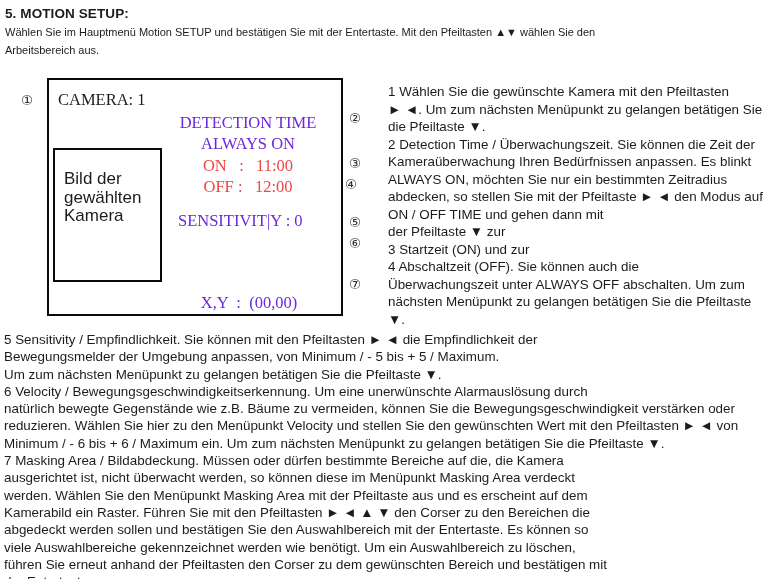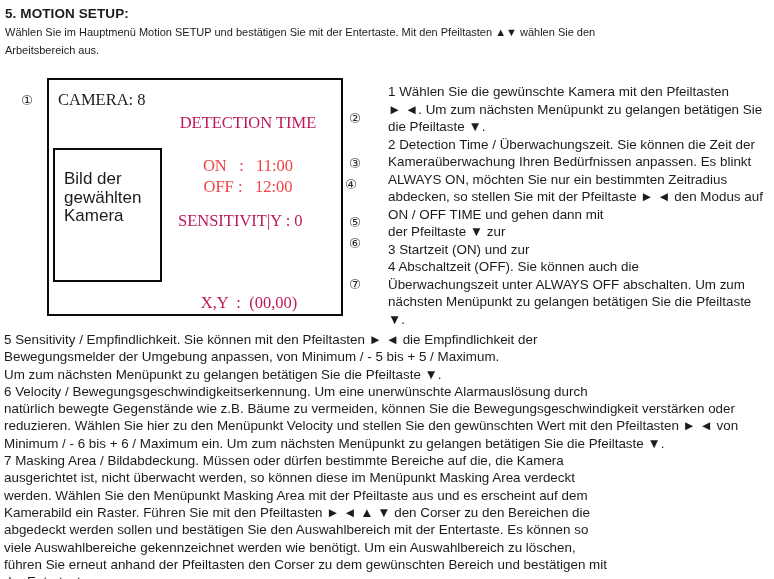--- a/index.html
+++ b/index.html
@@ -11,21 +11,21 @@
   .abs{position:absolute;}
   .pre{white-space:pre-line;}
   .heading{left:5px;top:6px;font-size:13.5px;font-weight:bold;letter-spacing:.1px;text-align:center;}
   .intro{left:5px;top:24px;width:760px;font-size:11px;line-height:17.6px;}
   
   .osd-box{left:47px;top:78px;width:292px;height:234px;border:2px solid #0a0a0a;}
   .serif{font-family:"Liberation Serif","DejaVu Serif",serif;}
   .cam-label{left:9px;top:10px;font-size:16.5px;}
   .img-box{left:4px;top:68px;width:105px;height:130px;border:2px solid #0a0a0a;}
   .img-label{left:9px;top:20px;font-size:17px;line-height:18.5px;}
-  .menu-line{font-size:16.5px;white-space:pre;color:#be185d;}
+  .menu-line{font-size:16.5px;white-space:pre;color:#6d28d9;}
   .ctr{width:162px;text-align:center;}
   .gray{color:#ef4444;}
   .callout{font-size:13.5px;color:#2a2a2a;font-family:"DejaVu Sans",sans-serif;}
   .rcol{left:388px;top:83px;width:386px;font-size:13.4px;line-height:17.5px;}
   .bottom{left:4px;top:331px;width:770px;font-size:13.4px;line-height:17.3px;}
 </style>
 </head>
 <body>
 
 <div class="abs heading">5. MOTION SETUP:</div>
@@ -34,29 +34,30 @@
 
 <div class="abs callout" style="left:21px;top:92px;">①</div>
 <div class="abs callout" style="left:349px;top:110px;">②</div>
 <div class="abs callout" style="left:349px;top:155px;">③</div>
 <div class="abs callout" style="left:345px;top:176px;">④</div>
 <div class="abs callout" style="left:349px;top:214px;">⑤</div>
 <div class="abs callout" style="left:349px;top:235px;">⑥</div>
 <div class="abs callout" style="left:349px;top:276px;">⑦</div>
 
 <div class="abs osd-box">
-  <div class="abs serif cam-label">CAMERA: 8</div>
+  <div class="abs serif cam-label">CAMERA: 1</div>
 
   <div class="abs img-box">
     <div class="abs img-label pre">Bild der
 gewählten
 Kamera</div>
   </div>
 
   <div class="abs serif menu-line ctr" style="left:118px;top:33px;">DETECTION TIME</div>
+  <div class="abs serif menu-line ctr" style="left:118px;top:54px;">ALWAYS ON</div>
   <div class="abs serif menu-line ctr gray" style="left:118px;top:76px;">ON   :   11:00</div>
   <div class="abs serif menu-line ctr gray" style="left:118px;top:97px;">OFF :   12:00</div>
   <div class="abs serif menu-line" style="left:129px;top:131px;">SENSITIVIT|Y : 0</div>
   <div class="abs serif menu-line ctr" style="left:114px;top:213px;width:172px;">X,Y  :  (00,00)</div>
 </div>
 
 <div class="abs rcol pre">1 Wählen Sie die gewünschte Kamera mit den Pfeiltasten
 ► ◄. Um zum nächsten Menüpunkt zu gelangen betätigen Sie
 die Pfeiltaste ▼.
 2 Detection Time / Überwachungszeit. Sie können die Zeit der

